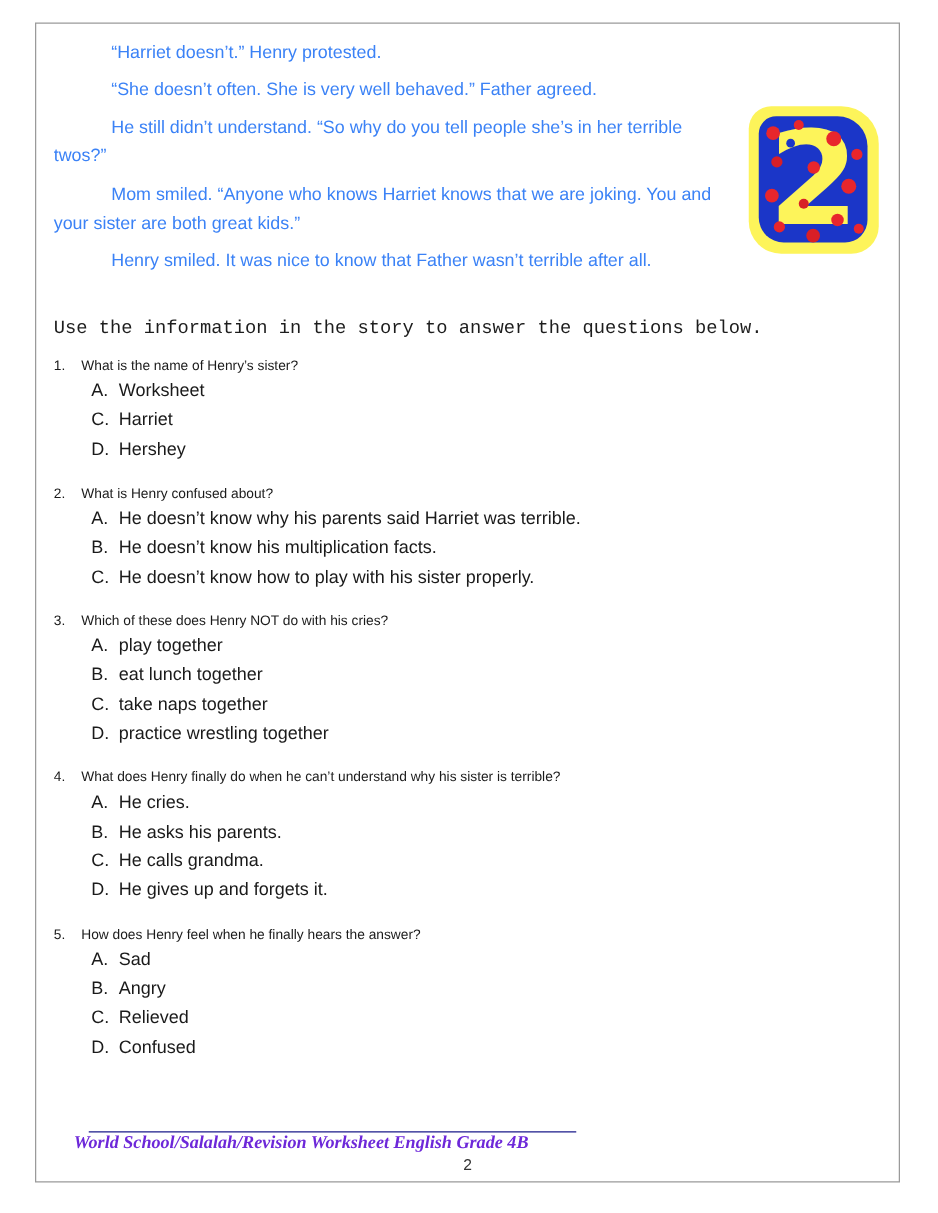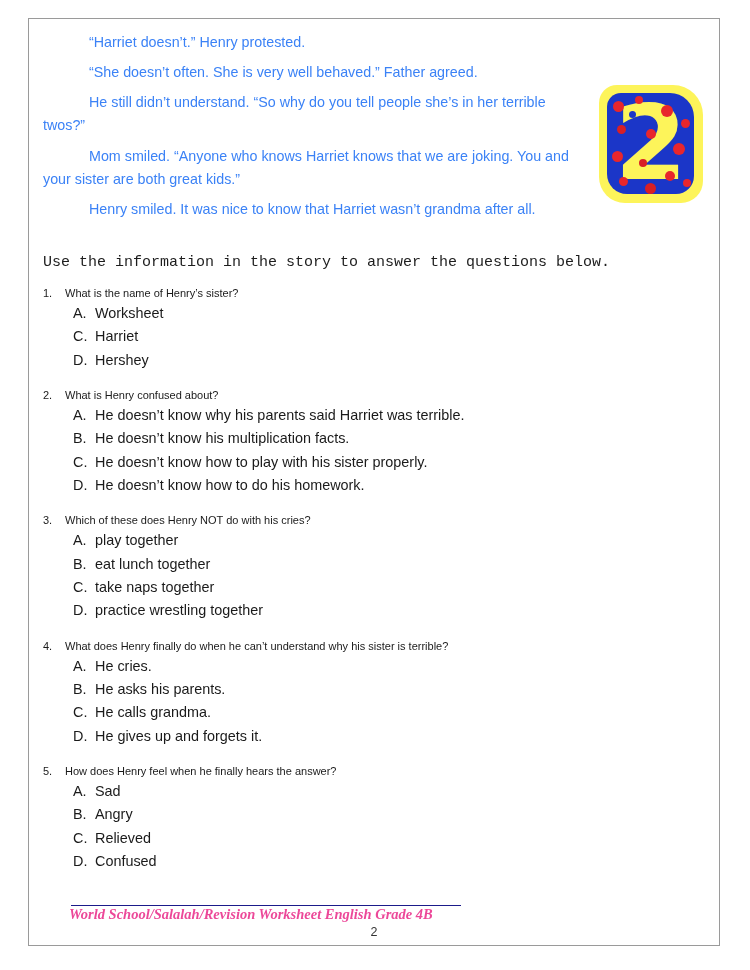--- a/index.html
+++ b/index.html
@@ -136,27 +136,27 @@
   
   .footer-rule {
     position: absolute;
     left: 42px;
     bottom: 39px;
     width: 390px;
     border-top: 1px solid #1b1b8a;
   }
   .footer-text {
     position: absolute;
-    left: 40px;
+    left: 30px;
     bottom: 22px;
     font-family: "Liberation Serif", serif;
     font-style: italic;
     font-weight: bold;
     font-size: 14.5px;
-    color: #ec4899;
+    color: #6d28d9;
     white-space: nowrap;
     text-align: right;
   }
   .page-number {
     position: absolute;
     left: 0;
     right: 0;
     bottom: 6px;
     text-align: center;
     font-size: 12.5px;
@@ -187,21 +187,21 @@
       <div class="dot" style="left:46px;  top:98px;  width:11px; height:11px; background:#d81f26;"></div>
       <div class="dot" style="left:84px;  top:94px;  width:8px;  height:8px;  background:#e8262c;"></div>
       <div class="dot" style="left:30px;  top:26px;  width:7px;  height:7px;  background:#1b36c8;"></div>
     </div>
 
     <div class="story">
       <p class="narrow">“Harriet doesn’t.” Henry protested.</p>
       <p class="narrow">“She doesn’t often. She is very well behaved.” Father agreed.</p>
       <p class="narrow">He still didn’t understand. “So why do you tell people she’s in her terrible twos?”</p>
       <p class="narrow">Mom smiled. “Anyone who knows Harriet knows that we are joking. You and your sister are both great kids.”</p>
-      <p class="narrow">Henry smiled. It was nice to know that Harriet wasn’t grandma after all.</p>
+      <p class="narrow">Henry smiled. It was nice to know that Father wasn’t terrible after all.</p>
     </div>
 
     <div class="instruction">Use the information in the story to answer the questions below.</div>
 
     <div class="questions">
 
       <div class="q-block">
         <div class="q-text">
           <span class="q-num">1.</span><span>What is the name of Henry’s sister?</span>
         </div>
@@ -213,21 +213,20 @@
       </div>
 
       <div class="q-block">
         <div class="q-text">
           <span class="q-num">2.</span><span>What is Henry confused about?</span>
         </div>
         <ul class="choices">
           <li class="choice"><span class="letter">A.</span><span>He doesn’t know why his parents said Harriet was terrible.</span></li>
           <li class="choice"><span class="letter">B.</span><span>He doesn’t know his multiplication facts.</span></li>
           <li class="choice"><span class="letter">C.</span><span>He doesn’t know how to play with his sister properly.</span></li>
-          <li class="choice"><span class="letter">D.</span><span>He doesn’t know how to do his homework.</span></li>
         </ul>
       </div>
 
       <div class="q-block">
         <div class="q-text">
           <span class="q-num">3.</span><span>Which of these does Henry NOT do with his cries?</span>
         </div>
         <ul class="choices">
           <li class="choice"><span class="letter">A.</span><span>play together</span></li>
           <li class="choice"><span class="letter">B.</span><span>eat lunch together</span></li>

